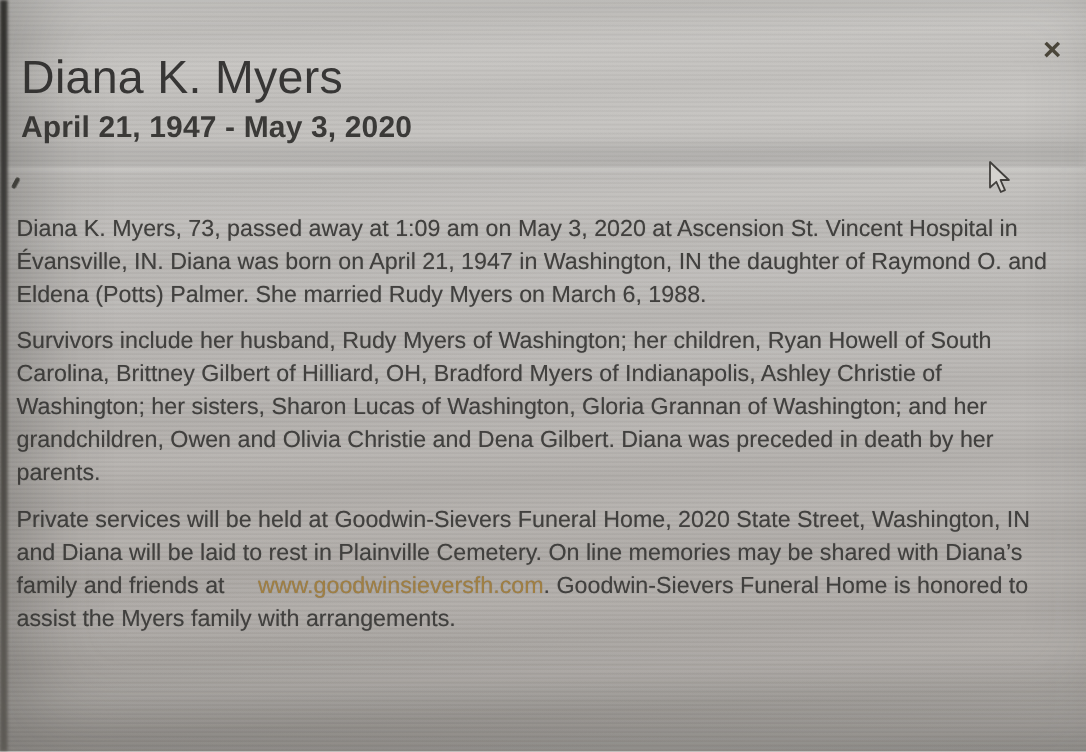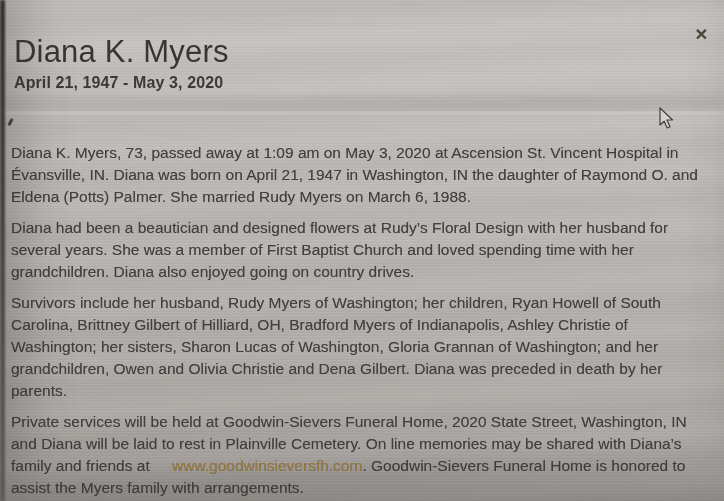--- a/index.html
+++ b/index.html
@@ -24,21 +24,21 @@
   .photo-edge {
     position:absolute; left:0; top:0; width:5px; height:100%;
     background:linear-gradient(180deg,#2e2d2a 0%,#444240 32%,#585550 66%,#6d6963 100%);
     filter:blur(1.2px);
   }
   .band-dark  { position:absolute; left:0; top:96px;  width:100%; height:15px; background:rgba(80,78,74,0.10); filter:blur(3px);   pointer-events:none; }
   .band-light { position:absolute; left:0; top:112px; width:100%; height:2px;  background:rgba(242,241,237,0.35); filter:blur(0.8px); pointer-events:none; }
 
   .header { position:absolute; left:14px; top:6px; right:44px; filter:blur(0.35px);margin-top:27px; }
   .title  { font-size:31px; font-weight:400; line-height:38px; letter-spacing:0.2px; color:var(--title,#373635); }
-  .dates  { margin-top:3px; font-size:16px; font-weight:700; letter-spacing:0.1px; color:#3b3a38; }
+  .dates  { margin-top:3px; font-size:20px; font-weight:700; letter-spacing:0.1px; color:#3b3a38; }
 
   .close-btn {
     position:absolute; left:688px; top:20px; width:27px; height:27px;
     background:none; border:none; cursor:pointer;
     font-family:inherit; font-size:21px; font-weight:600; line-height:27px; text-align:center;
     color:var(--close,#4a4539); filter:blur(0.45px);
   }
 
   .body-text {
     position:absolute; left:11px; top:142px; width:705px;
@@ -68,21 +68,20 @@
 </header>
 
 <button class="close-btn">
   <span>×</span>
 </button>
 
 <div class="photo-artifact"></div>
 
 <article class="body-text">
   <p>Diana K. Myers, 73, passed away at 1:09 am on May 3, 2020 at Ascension St. Vincent Hospital in Évansville, IN. Diana was born on April 21, 1947 in Washington, IN the daughter of Raymond O. and Eldena (Potts) Palmer. She married Rudy Myers on March 6, 1988.</p>
-  <p>Diana had been a beautician and designed flowers at Rudy’s Floral Design with her husband for several years. She was a member of First Baptist Church and loved spending time with her grandchildren. Diana also enjoyed going on country drives.</p>
   <p>Survivors include her husband, Rudy Myers of Washington; her children, Ryan Howell of South Carolina, Brittney Gilbert of Hilliard, OH, Bradford Myers of Indianapolis, Ashley Christie of Washington; her sisters, Sharon Lucas of Washington, Gloria Grannan of Washington; and her grandchildren, Owen and Olivia Christie and Dena Gilbert. Diana was preceded in death by her parents.</p>
   <p><span>Private services will be held at Goodwin-Sievers Funeral Home, 2020 State Street, Washington, IN and Diana will be laid to rest in Plainville Cemetery. On line memories may be shared with Diana’s family and friends at </span><a class="link">www.goodwinsieversfh.com</a><span>. Goodwin-Sievers Funeral Home is honored to assist the Myers family with arrangements.</span></p>
 </article>
 
 <div class="mouse-cursor">
   <svg width="18" height="24" viewBox="0 0 18 24" xmlns="http://www.w3.org/2000/svg">
     <path d="M2 1 L2 18 L6.2 14.2 L9.2 21 L12 19.8 L9 13 L14.6 13 Z" fill="#d4d2ce" stroke="#413f3c" stroke-width="1.2" stroke-linejoin="round"></path>
   </svg>
 </div>
 

